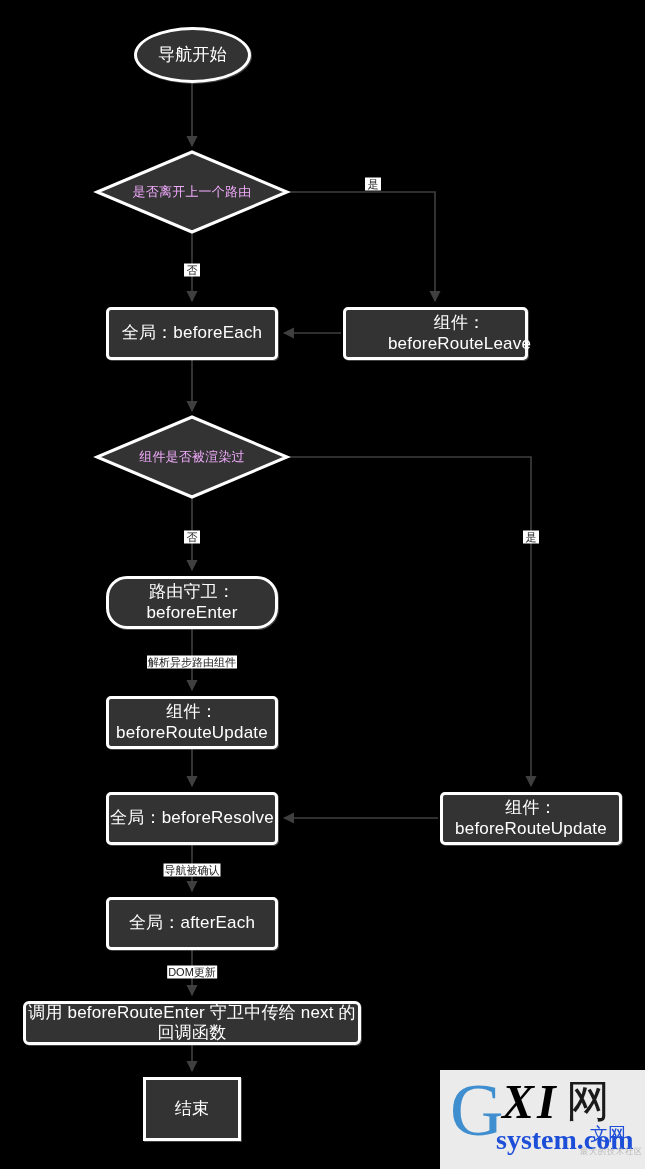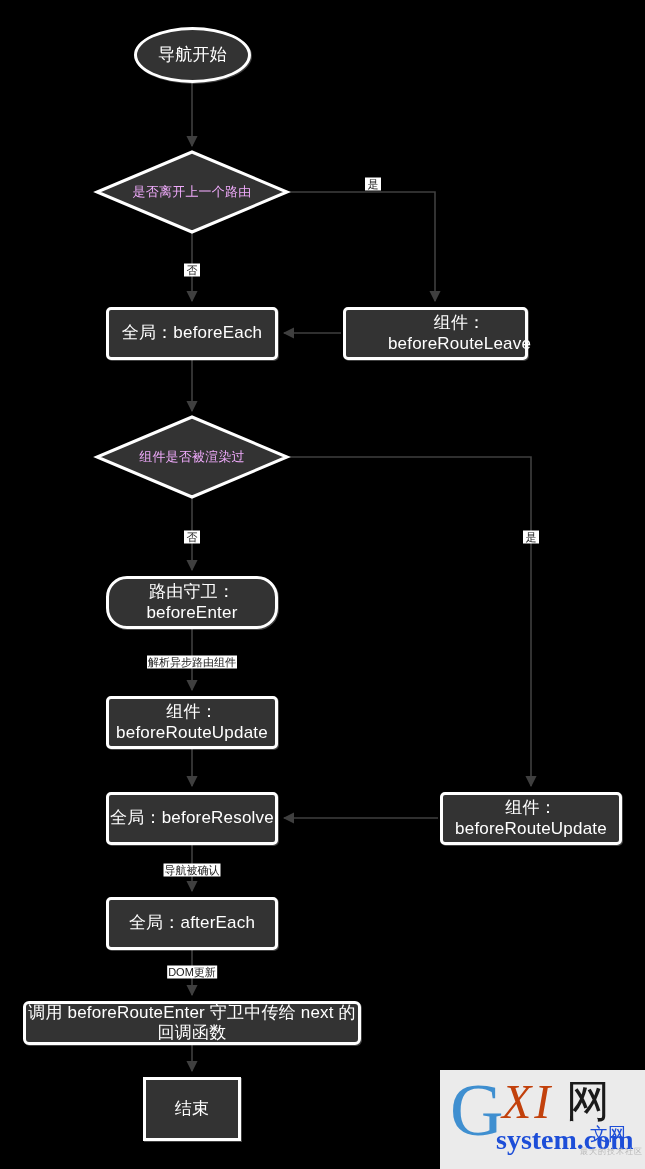--- a/index.html
+++ b/index.html
@@ -100,23 +100,24 @@
     color: #3f8fd0;
     line-height: 74px;
   }
   .wm-xi {
     position: absolute;
     left: 62px;
     top: 8px;
     font-family: "Liberation Serif", "DejaVu Serif", serif;
     font-size: 48px;
     font-style: italic;
-    color: #c2410c;
+    color: #000000;
     line-height: 48px;
     letter-spacing: 3px;
+    font-weight: bold;
   }
   .wm-wang {
     position: absolute;
     left: 126px;
     top: 10px;
     font-family: "Liberation Serif", "DejaVu Serif", serif;
     font-size: 44px;
     color: #1a1a1a;
     line-height: 44px;
   }

